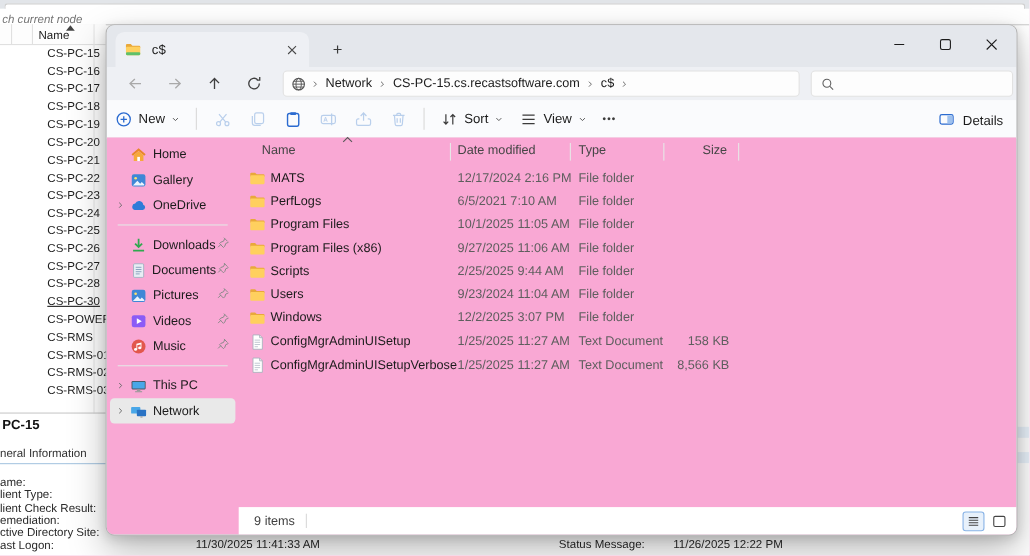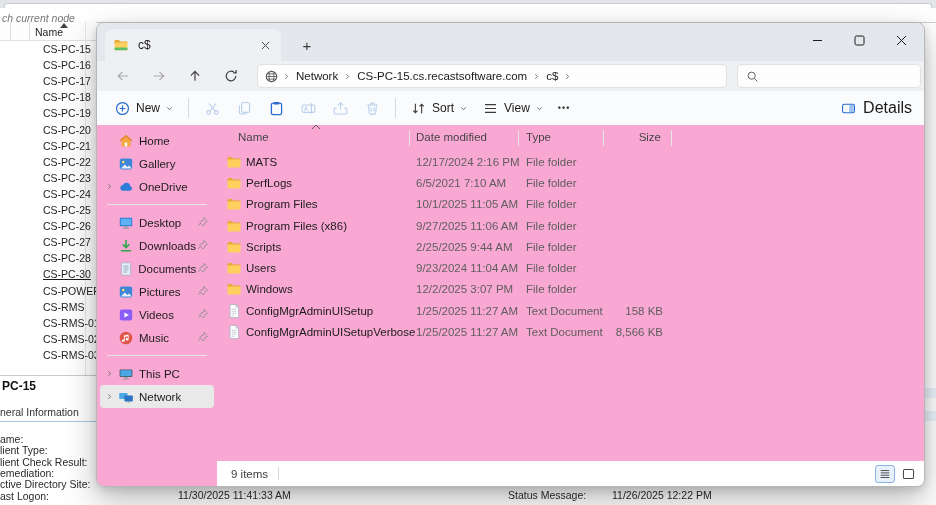--- a/index.html
+++ b/index.html
@@ -47,25 +47,25 @@
   .navgroup{display:flex;margin-left:8px}
   .crumbbox{margin-left:8px;width:470px;height:24px;background:#fdfdfd;border:1px solid #e2e2e2;border-radius:4px;
             display:flex;align-items:center;padding:0 6px;box-sizing:border-box;overflow:hidden}
   .crumb{font-size:11.5px;color:#1b1b1b;padding:2px 4px;border-radius:3px;cursor:pointer;white-space:nowrap}
   .crumb-chev{display:flex;align-items:center;margin:0 1px}
   .searchbox{margin-left:10px;width:184px;height:24px;background:#fdfdfd;border:1px solid #e2e2e2;border-radius:4px;
              display:flex;align-items:center;padding:0 8px;box-sizing:border-box}
   .searchbox input{flex:1;border:none;outline:none;background:transparent;font-family:"Liberation Sans",sans-serif;
                    font-size:11.5px;color:#444;min-width:0}
   
-  .toolbar{position:relative;height:34px;background:#fafbfd;border-bottom:1px solid #e7e7e7;display:flex;align-items:center;padding-left:10px}
+  .toolbar{position:relative;height:34px;background:#fafbfd;border-bottom:1px solid #e7e7e7;display:flex;align-items:center;}
   .tbtn{display:flex;align-items:center;gap:5px;padding:4px 7px;border-radius:4px;cursor:pointer;font-size:12px;color:#1b1b1b}
   .tico{width:30px;height:26px;display:flex;align-items:center;justify-content:center;border-radius:4px;cursor:pointer;margin:0 1px}
   .tsep{width:1px;height:20px;background:#d9d9d9;margin:0 7px}
-  .tb-details{position:absolute;right:12px;display:flex;align-items:flex-end;gap:6px;font-size:16px;cursor:pointer}
+  .tb-details{position:absolute;right:12px;display:flex;align-items:flex-end;gap:6px;font-size:12px;cursor:pointer}
   
   .body{position:absolute;top:102px;left:0;right:0;bottom:0;background:#f9a8d4;display:flex}
   .sidebar{width:120px;padding-top:4px;box-sizing:border-box}
   .sb-item{position:relative;height:23px;display:flex;align-items:center;margin:0 3px;border-radius:4px;cursor:pointer}
   .sb-item.sel{background:#e9e9e9}
   .sb-chev{width:18px;display:flex;justify-content:center}
   .sb-nochev{width:18px}
   .sb-ic{width:17px;display:flex;align-items:center}
   .sb-label{font-size:11.5px;margin-left:4px;white-space:nowrap;flex:1}
   .sb-pin{width:16px;margin-right:2px}
@@ -381,39 +381,20 @@
                 <path d="M4.4 11.8 a2.9 2.9 0 0 1 .5-5.7 a3.8 3.8 0 0 1 7.3 1 a2.4 2.4 0 0 1-.5 4.7 Z" fill="#2f7bd8"></path>
               </svg>
             </span>
             <span class="sb-label">OneDrive</span>
           </div>
           <div class="sb-div"></div>
           <div class="sb-item">
             <span class="sb-nochev"></span>
             <span class="sb-ic">
               <svg width="16" height="16" viewBox="0 0 16 16">
-                <rect x="1.8" y="2.8" width="12.4" height="8.4" rx="1" fill="#1f6fd0"></rect>
-                <rect x="2.6" y="3.6" width="10.8" height="6.8" fill="#5fb2f2"></rect>
-                <rect x="6.4" y="11.2" width="3.2" height="1.6" fill="#9a9a9a"></rect>
-                <rect x="4.8" y="12.8" width="6.4" height="1" fill="#9a9a9a"></rect>
-              </svg>
-            </span>
-            <span class="sb-label">Desktop</span>
-            <span class="sb-pin"><svg width="13" height="13" viewBox="0 0 16 16">
-                <g fill="none" stroke="#8a8a8a" stroke-width="1.1">
-                  <path d="M9.3 2.6 l4.1 4.1"></path>
-                  <path d="M10.2 3.5 l-1.3 3 -3 1.1 -1.5 1.5 4.4 4.4 1.5-1.5 1.1-3 3-1.3"></path>
-                  <path d="M6 10 l-3.2 3.2"></path>
-                </g>
-              </svg></span>
-          </div>
-          <div class="sb-item">
-            <span class="sb-nochev"></span>
-            <span class="sb-ic">
-              <svg width="16" height="16" viewBox="0 0 16 16">
                 <g fill="none" stroke="#2fa84f" stroke-width="1.6">
                   <path d="M8 2 v7.2 M4.8 6.4 L8 9.6 L11.2 6.4"></path>
                   <path d="M3 12.8 h10"></path>
                 </g>
               </svg>
             </span>
             <span class="sb-label">Downloads</span>
             <span class="sb-pin"><svg width="13" height="13" viewBox="0 0 16 16">
                 <g fill="none" stroke="#8a8a8a" stroke-width="1.1">
                   <path d="M9.3 2.6 l4.1 4.1"></path>

